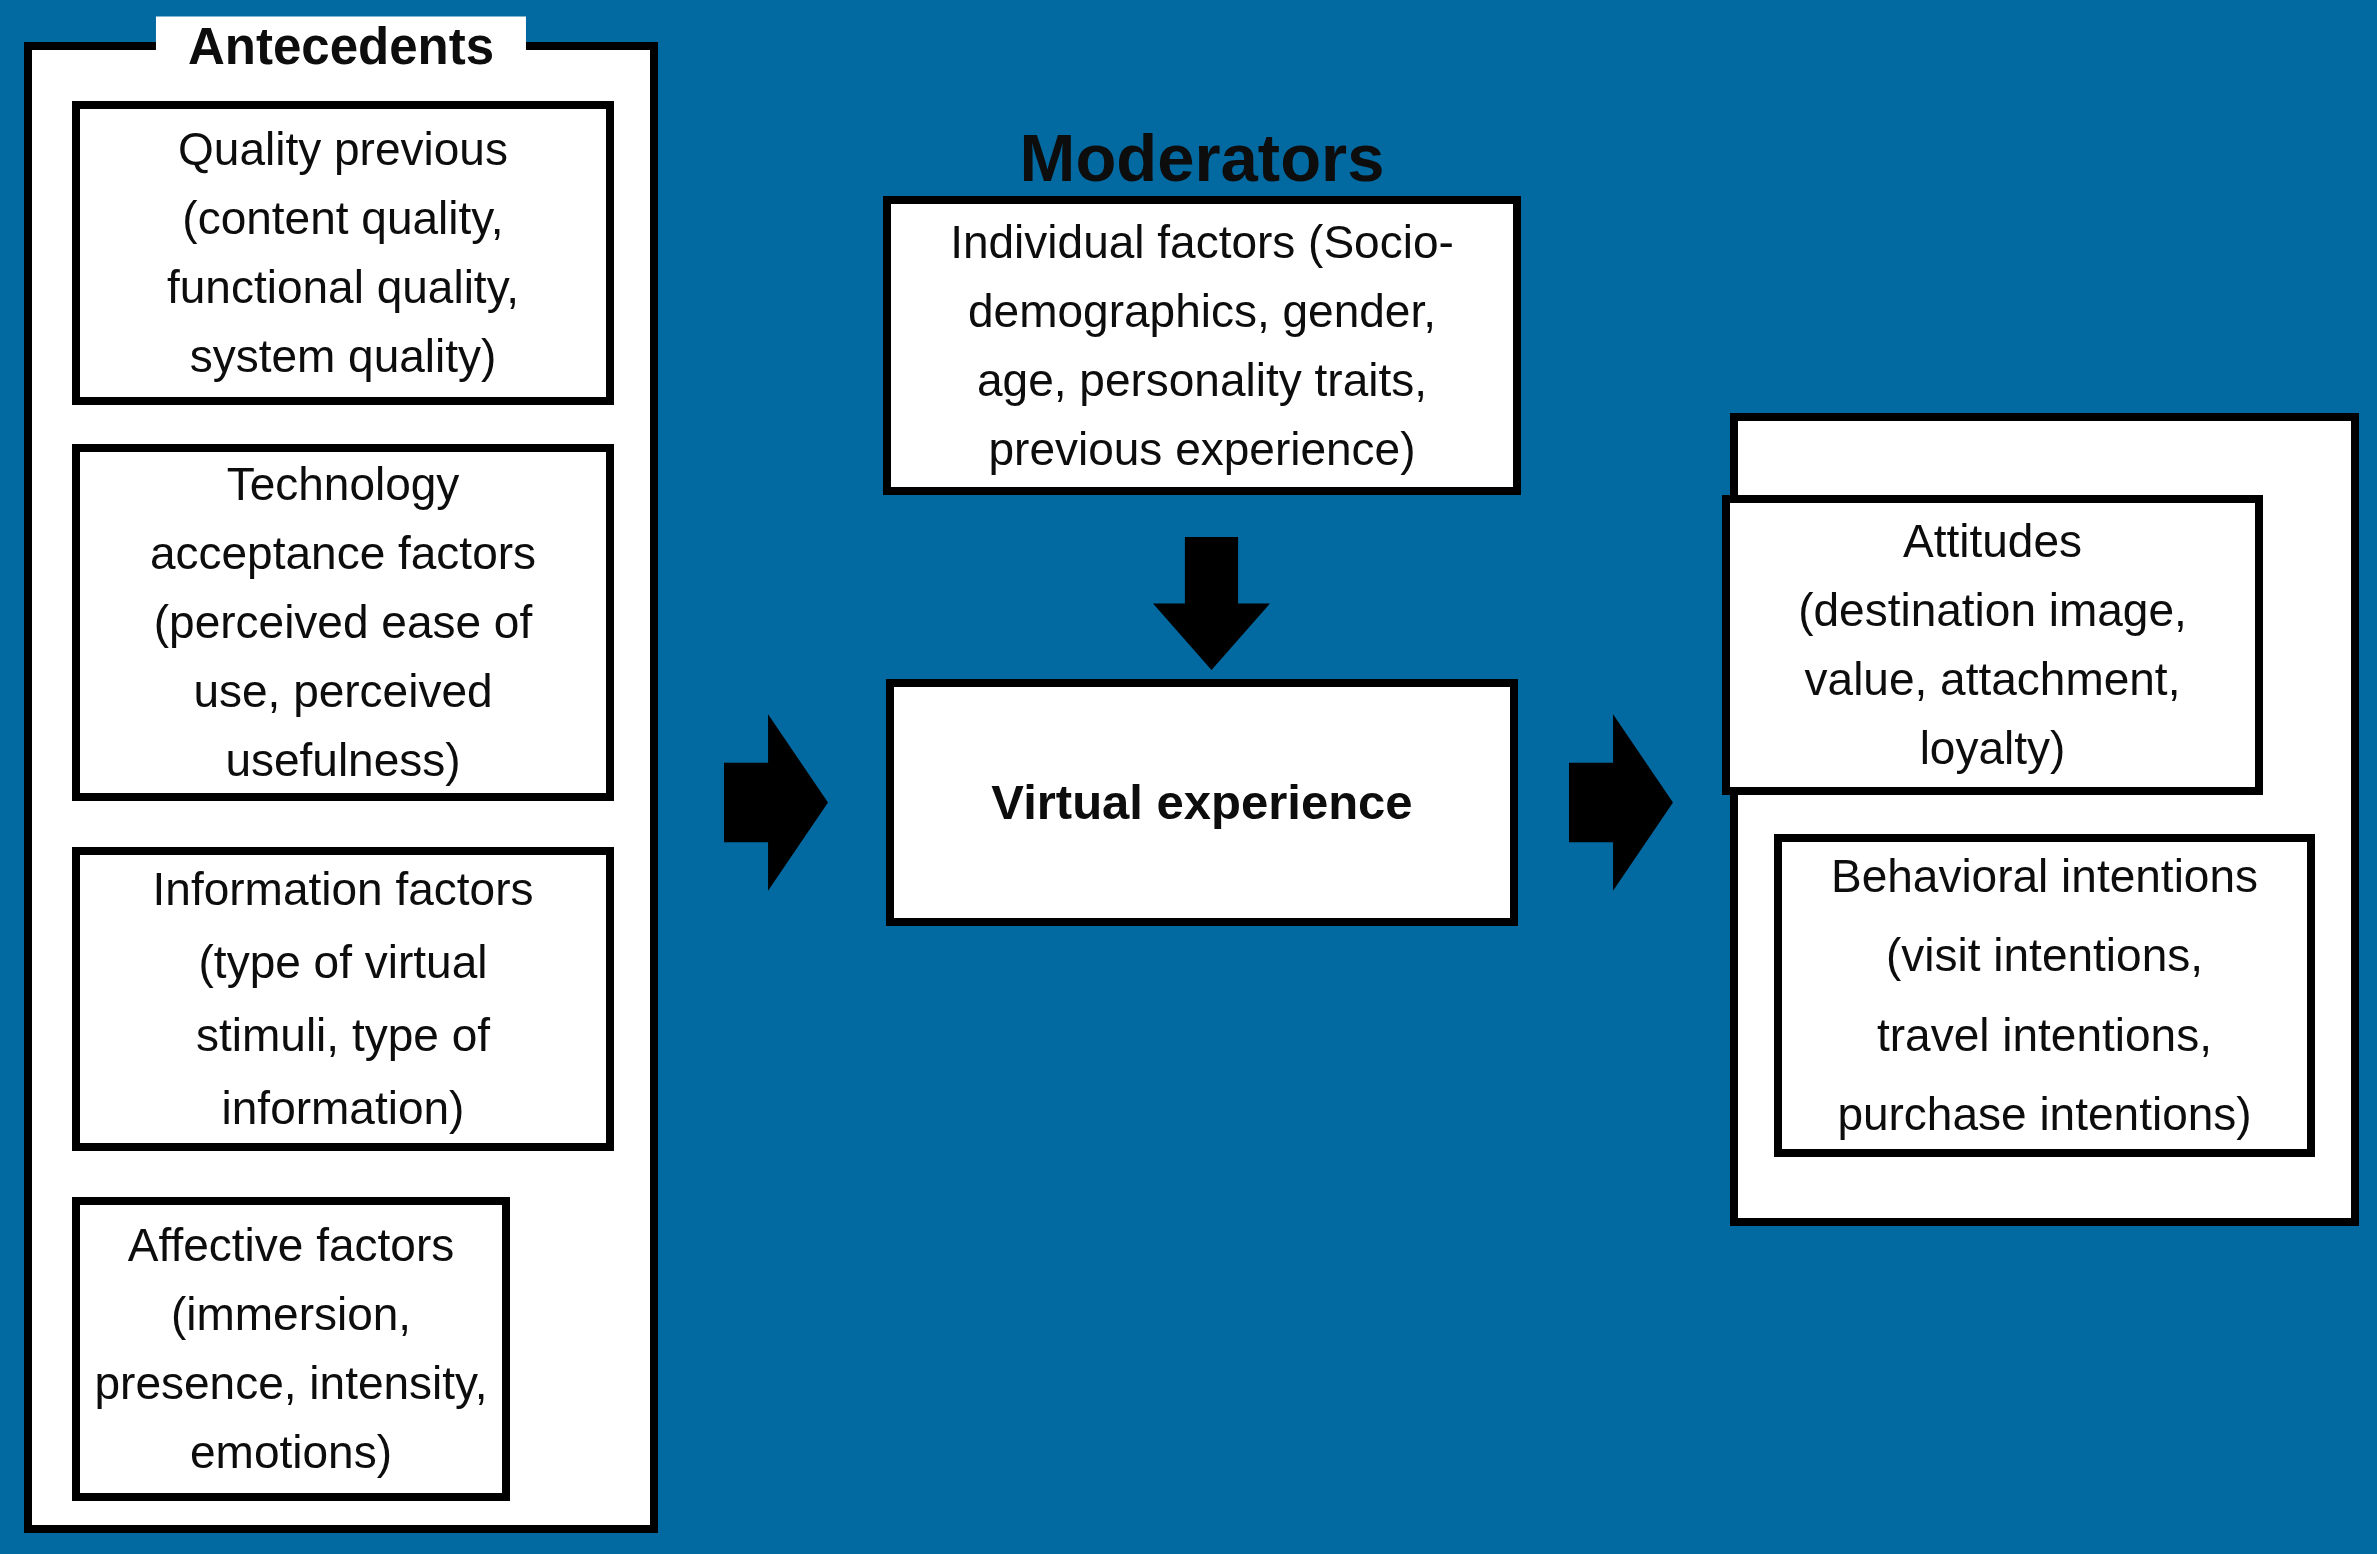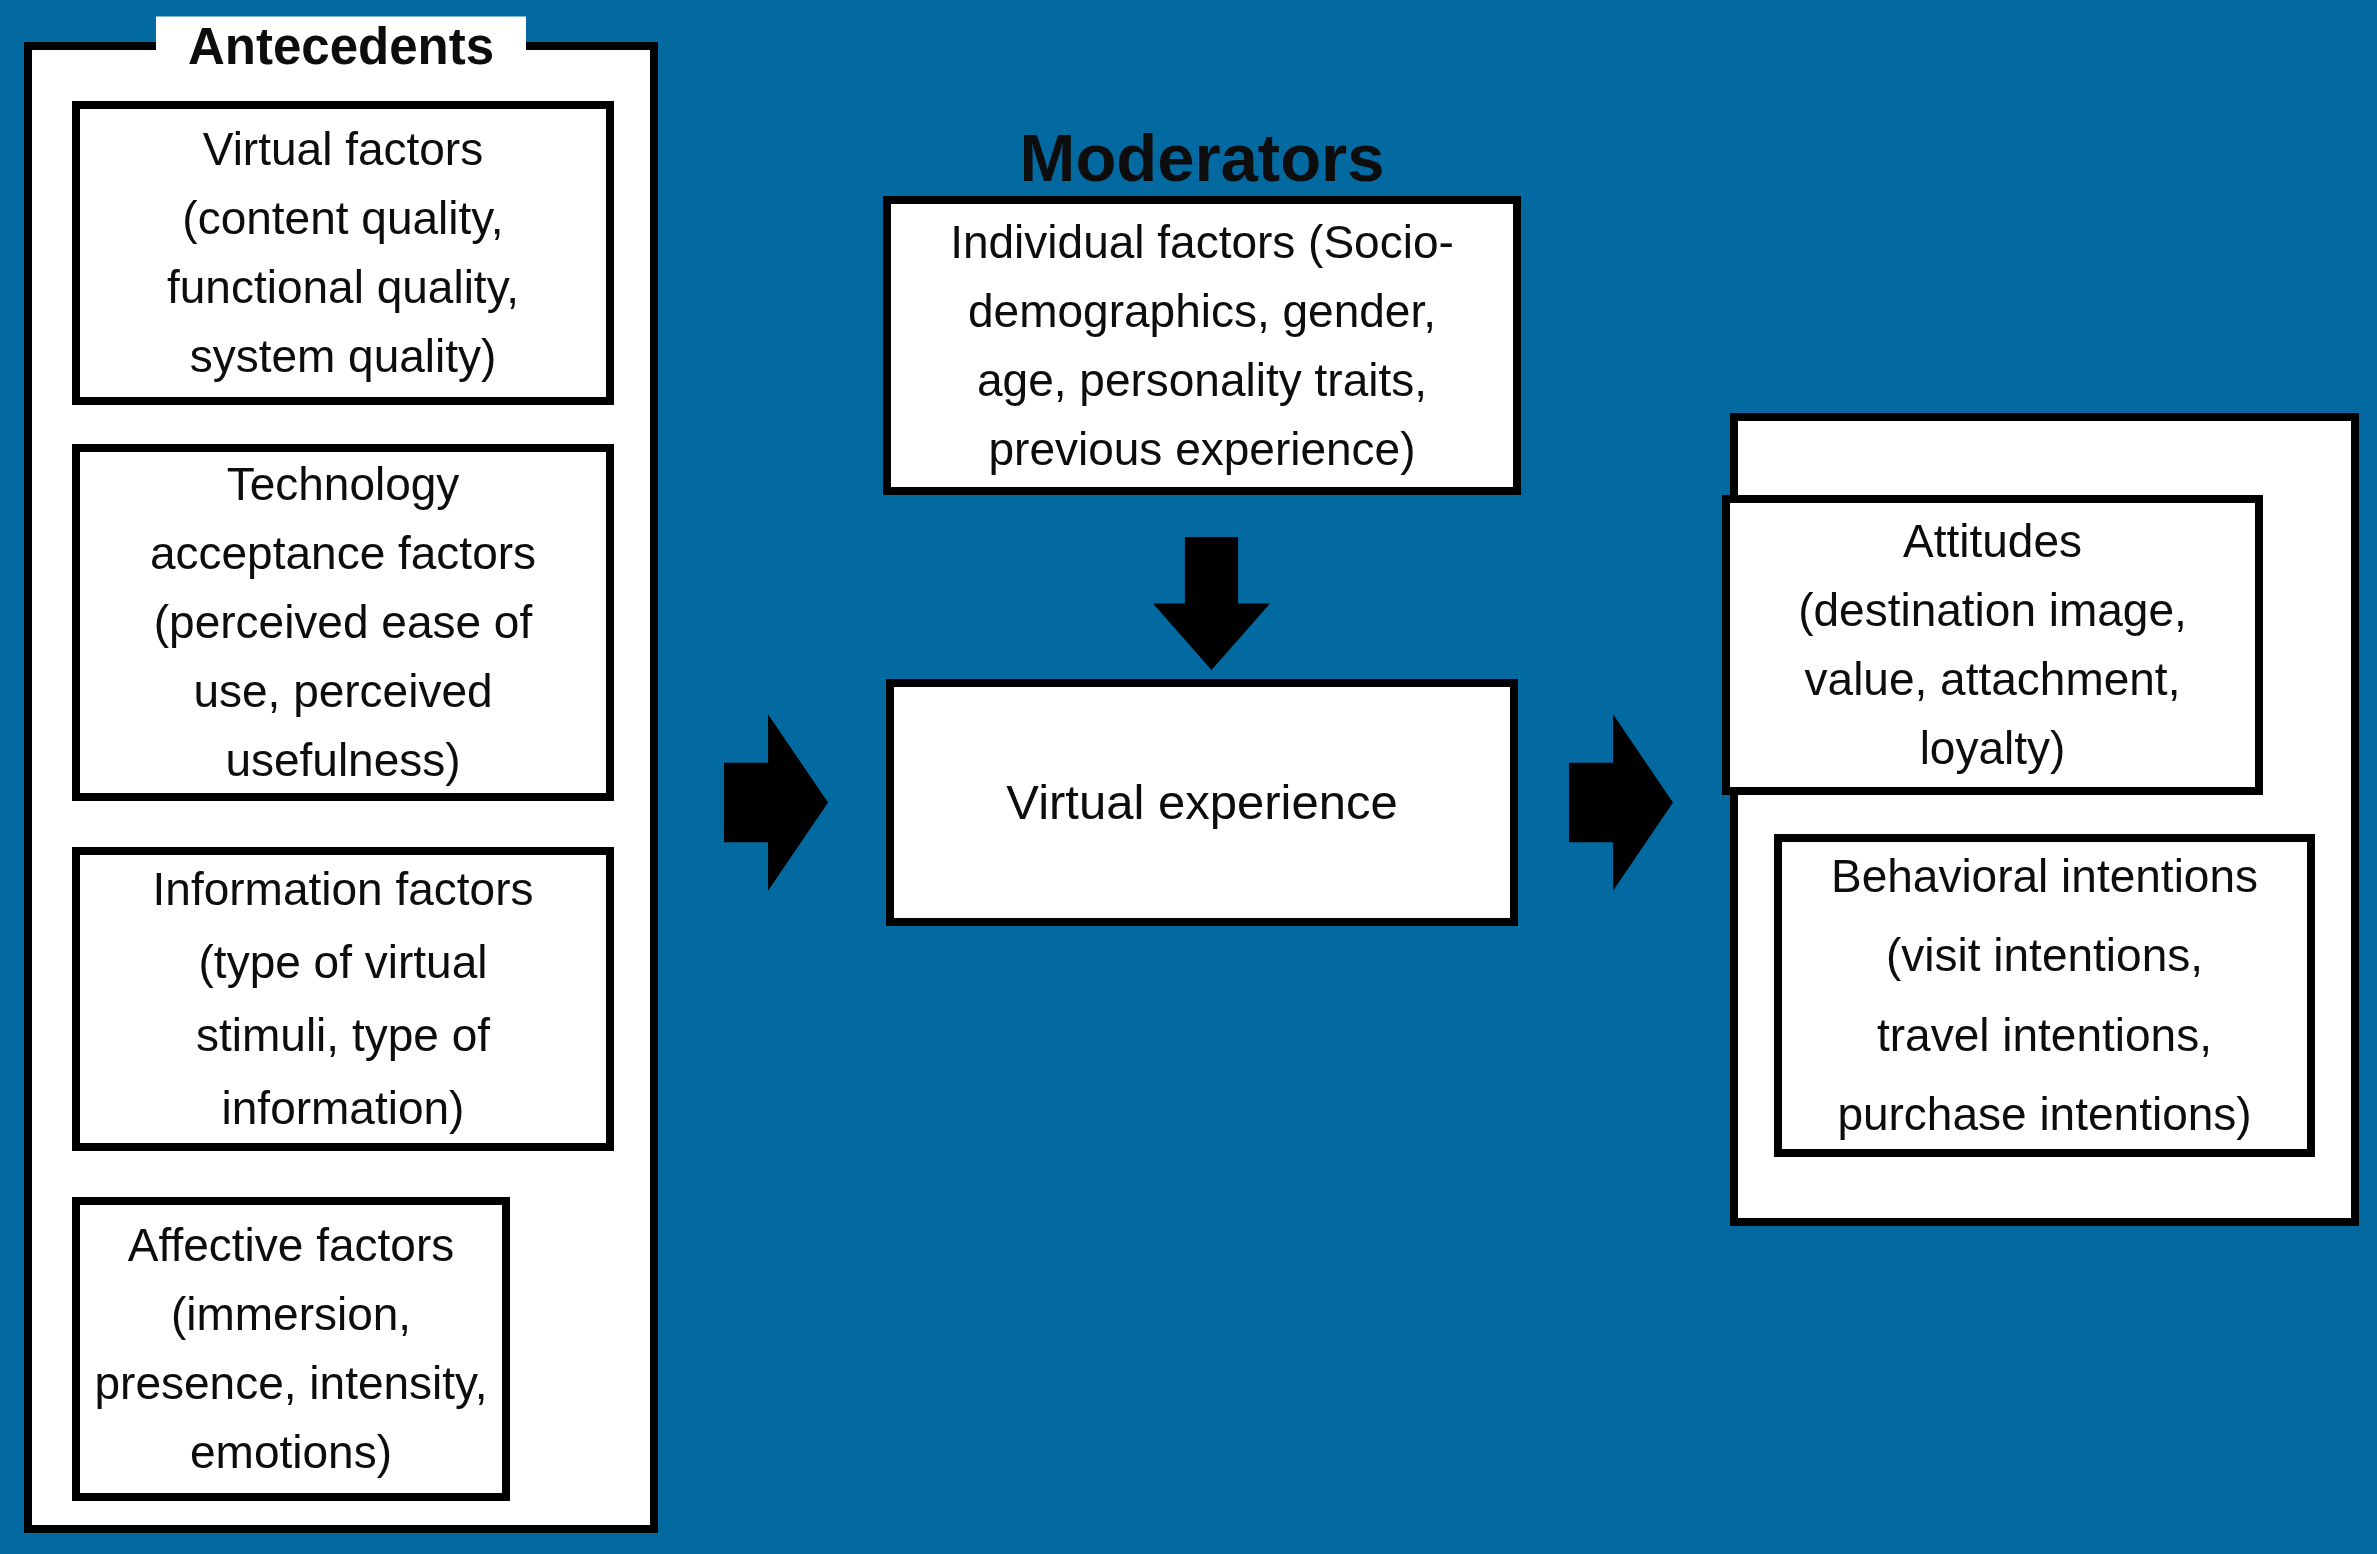--- a/index.html
+++ b/index.html
@@ -36,33 +36,33 @@
     font-weight:700;font-size:51px;
     white-space:nowrap;
     z-index:2;
   }
   .free-title{
     position:absolute;
     transform:translate(-50%,-50%);
     font-weight:700;font-size:67px;
     white-space:nowrap;
   }
-  .virtual-label{font-weight:400;font-size:49px;white-space:nowrap;}
+  .virtual-label{font-weight:700;font-size:49px;white-space:nowrap;}
   .arrow{position:absolute;}
 </style>
 </head>
 <body>
 
 <div class="canvas">
 
   <div class="group" style="left:24px;top:42px;width:634px;height:1491px;"></div>
   <div class="legend" style="left:341px;top:46px;">Antecedents</div>
 
   <div class="box" style="left:72px;top:101px;width:542px;height:304px;">
-    <div class="tline">Virtual factors</div>
+    <div class="tline">Quality previous</div>
     <div class="tline">(content quality,</div>
     <div class="tline">functional quality,</div>
     <div class="tline">system quality)</div>
   </div>
 
   <div class="box" style="left:72px;top:444px;width:542px;height:357px;">
     <div class="tline">Technology</div>
     <div class="tline">acceptance factors</div>
     <div class="tline">(perceived ease of</div>
     <div class="tline">use, perceived</div>

